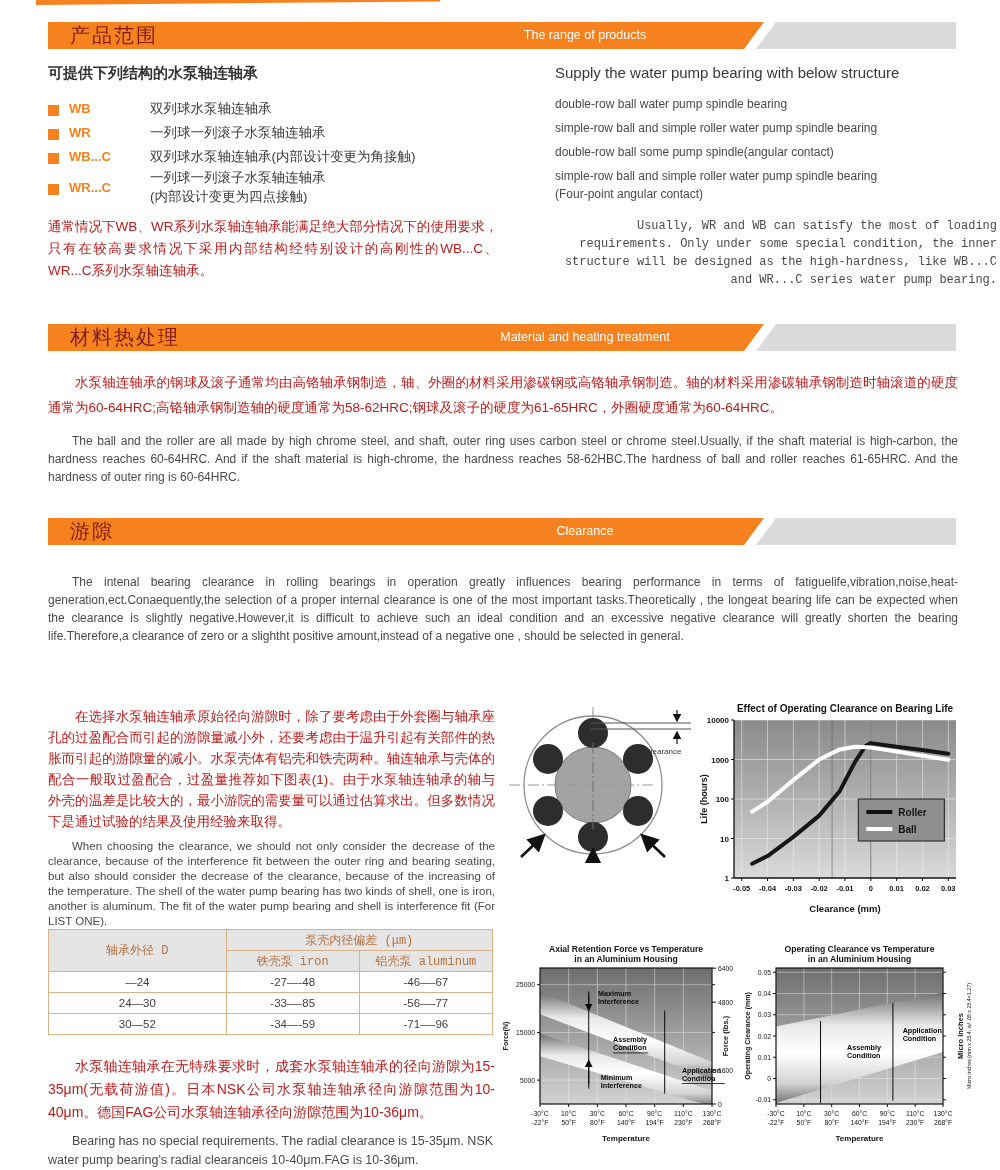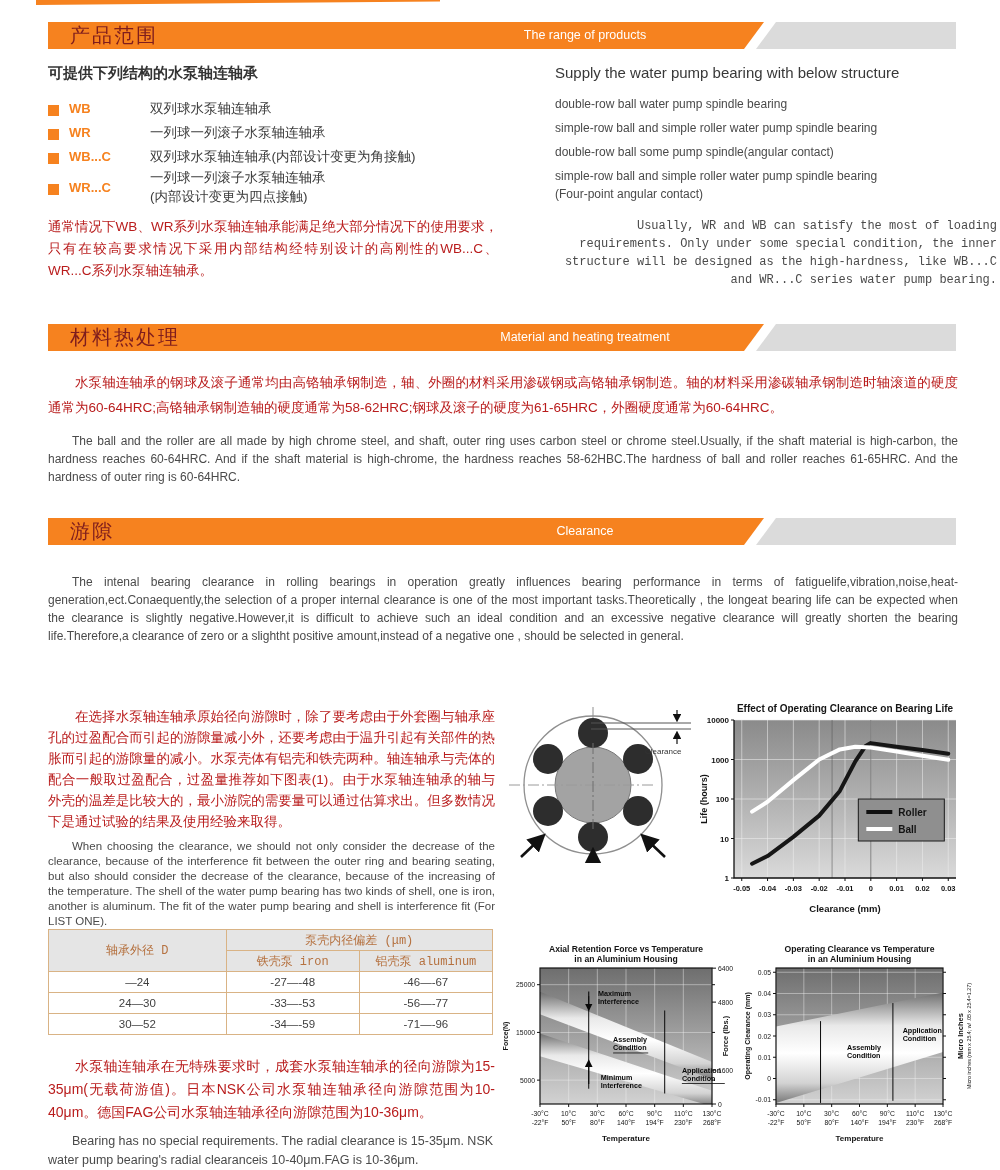--- a/index.html
+++ b/index.html
@@ -136,21 +136,21 @@
         <td class="th">铁壳泵 iron</td>
         <td class="th">铝壳泵 aluminum</td>
       </tr>
       <tr>
         <td>—24</td>
         <td>-27—-48</td>
         <td>-46—-67</td>
       </tr>
       <tr>
         <td>24—30</td>
-        <td>-33—-53</td>
+        <td>-33—-85</td>
         <td>-56—-77</td>
       </tr>
       <tr>
         <td>30—52</td>
         <td>-34—-59</td>
         <td>-71—-96</td>
       </tr>
     </tbody>
       </table>
 

